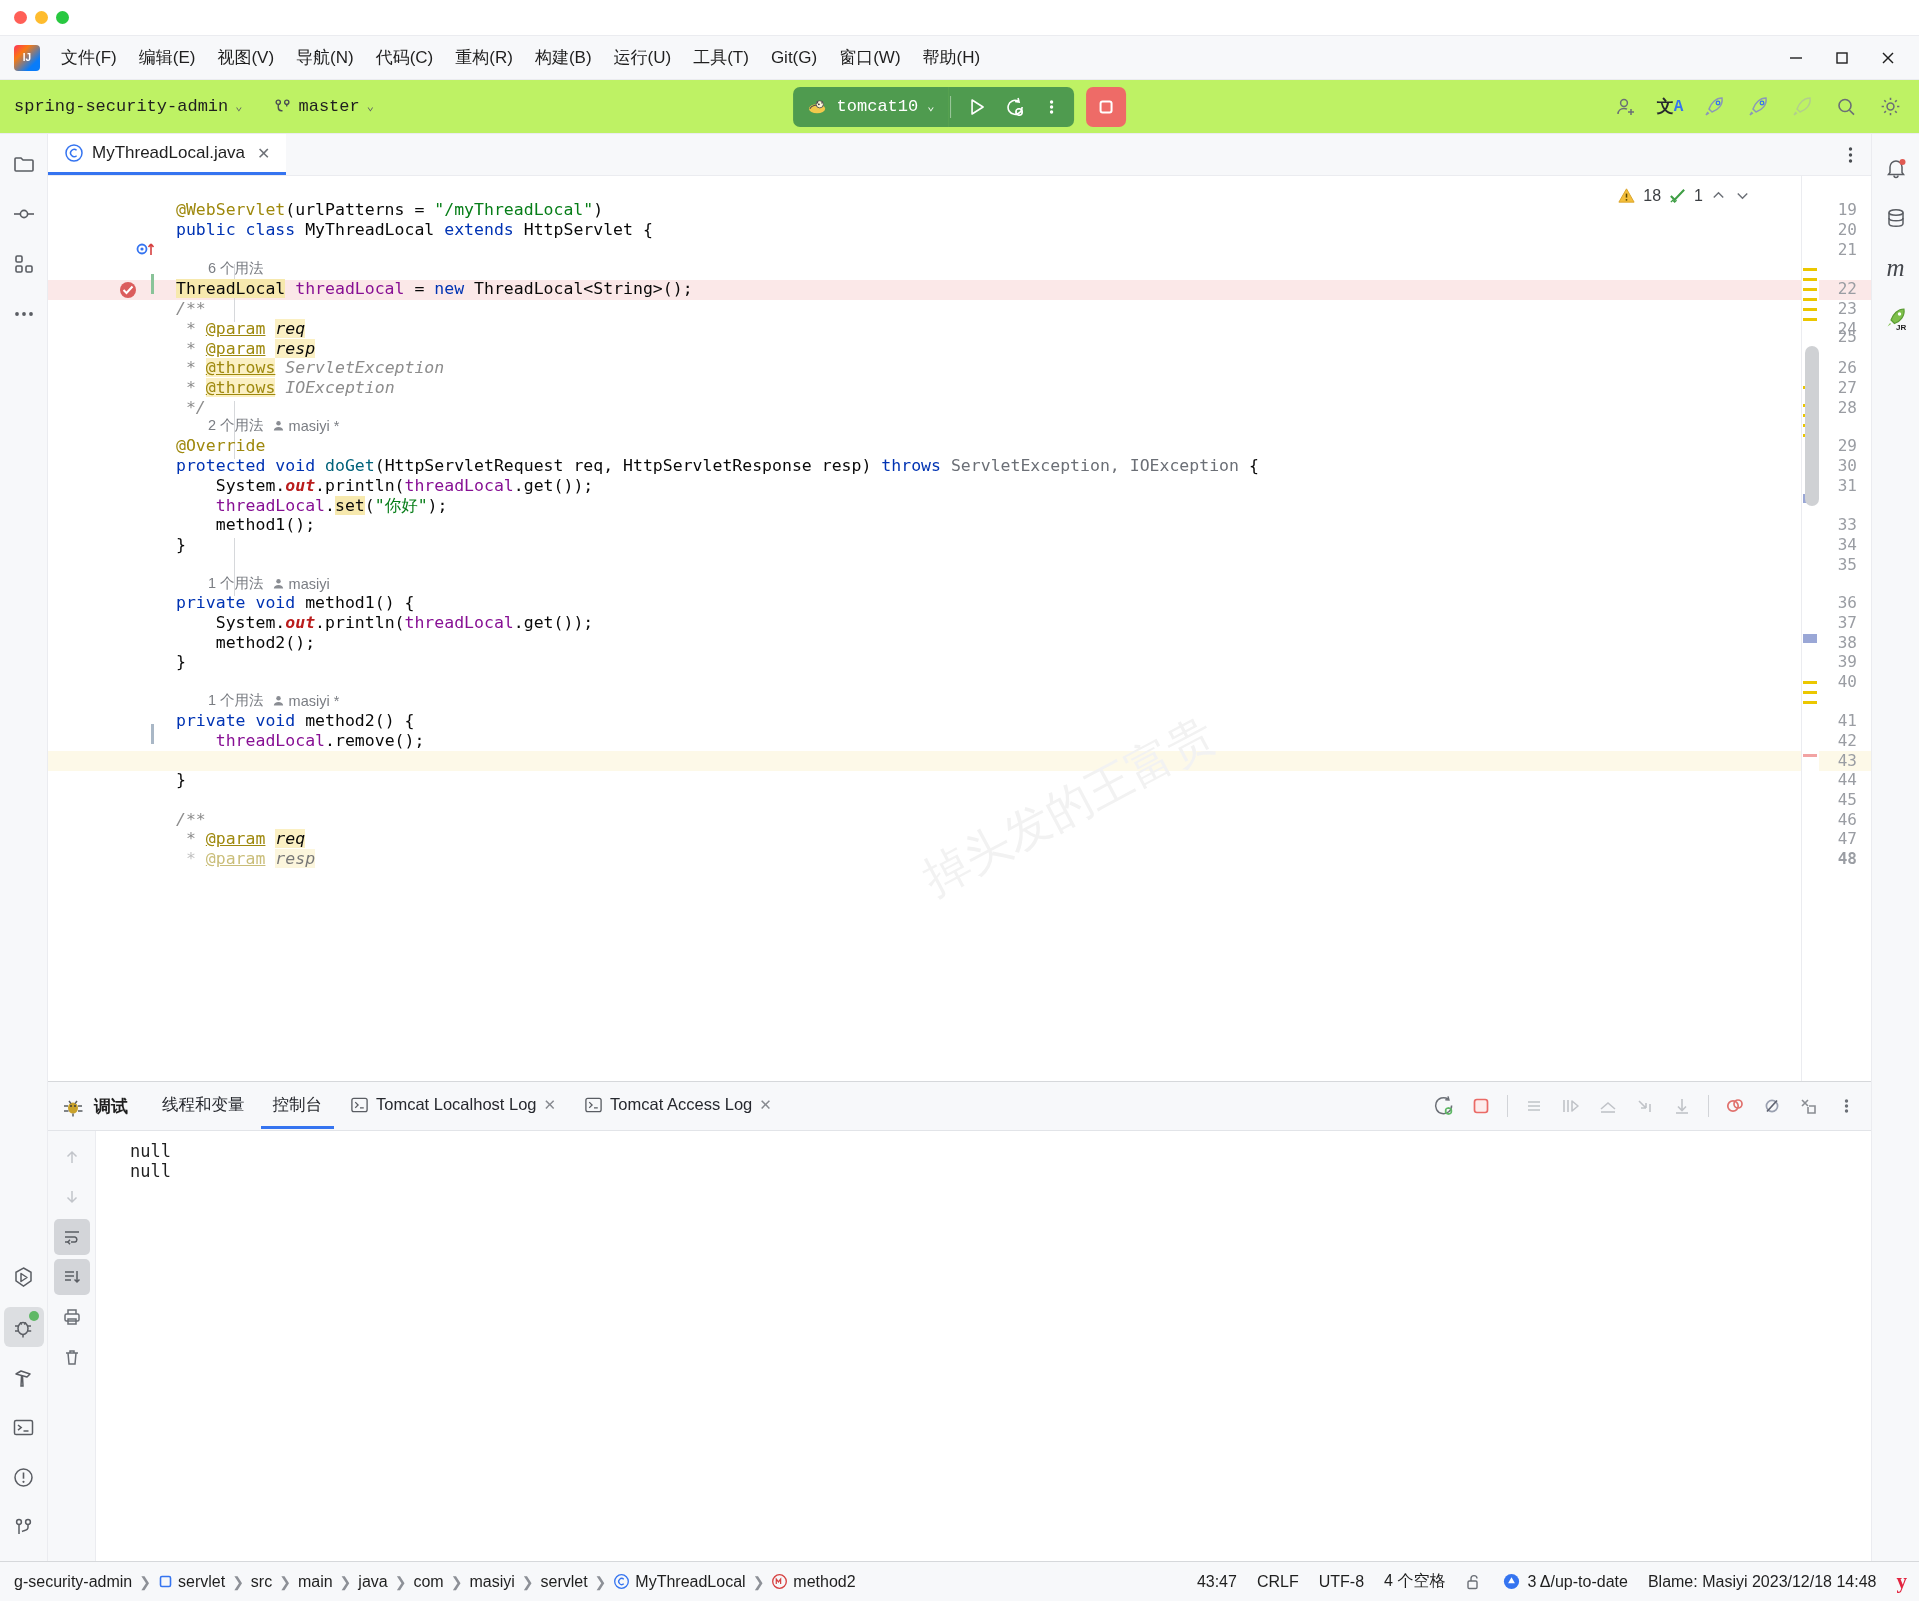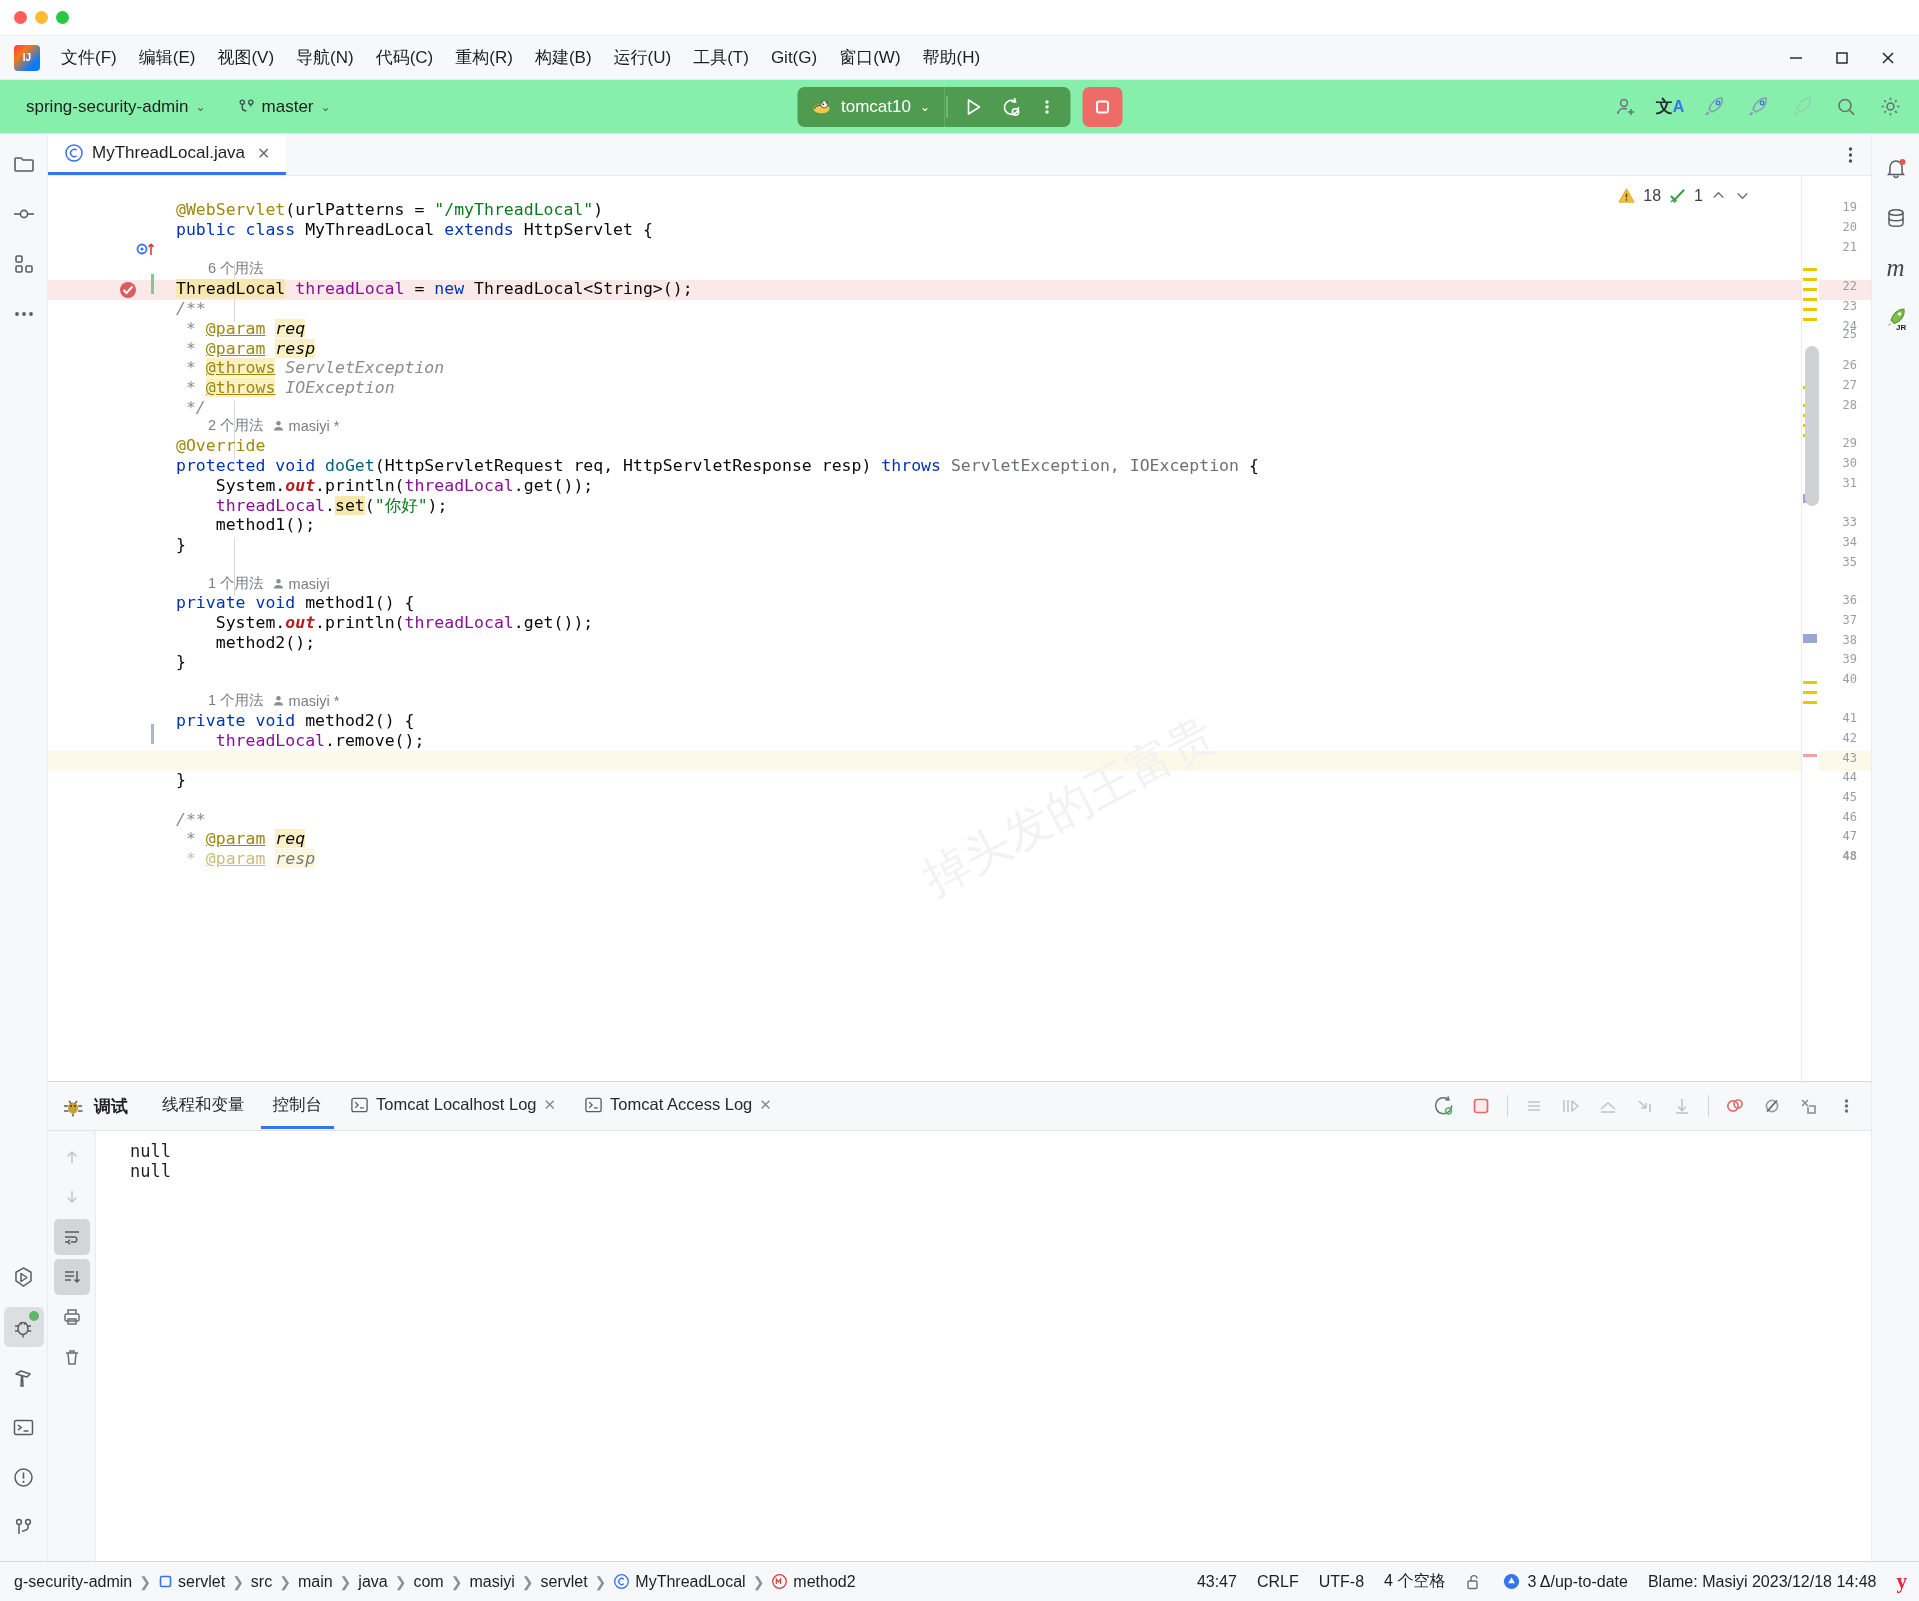--- a/index.html
+++ b/index.html
@@ -23,21 +23,21 @@
   .ij-logo { width: 26px; height: 26px; margin: 0 10px 0 8px; border-radius: 4px;
     background: linear-gradient(135deg,#fe315d 0%,#f97a12 30%,#087cfa 75%);
     position: relative; flex: none;}
   .ij-logo::after { content: "IJ"; position: absolute; left: 0; top: 0; right: 0; bottom: 0;
     color: #fff; font-size: 10px; font-weight: bold; display: flex; align-items: center; justify-content: center; }
   .menu-item { font-size: 17px; color: #1f1f1f; padding: 5px 11px; border-radius: 4px; white-space: nowrap; cursor: default;}
   .win-ctrls { position: absolute; right: 8px; top: 0; height: 44px; display: flex; align-items: center; }
   .win-btn { width: 46px; height: 44px; display: flex; align-items: center; justify-content: center; font-size: 19px; color: #1f1f1f;}
 
   
-  .navbar { height: 54px; background: #86efac; display: flex; align-items: center; padding: 0 20px; position: relative; border-bottom: 1px solid #ebecf0;}
+  .navbar { height: 54px; background: #bef264; display: flex; align-items: center; padding: 0 8px; position: relative; border-bottom: 1px solid #ebecf0; font-family: Liberation Mono, monospace;}
   .nav-proj { font-size: 17px; color: #1f1f1f; padding: 4px 6px; display: flex; align-items: center; gap: 7px;}
   .caret { font-size: 12px; color: #5a5d63; }
   .nav-branch { font-size: 17px; color: #1f1f1f; display: flex; align-items: center; gap: 7px; margin-left: 20px; padding: 4px 6px;}
   .run-widget { position: absolute; left: 50%; transform: translateX(-50%); display: flex; align-items: center; height: 40px; }
   .run-config { background: #4f9b4f; height: 40px; border-radius: 7px 0 0 7px; display: flex; align-items: center; padding: 0 14px 0 13px; gap: 9px; }
   .run-config .cfgname { color: #fff; font-size: 17px; }
   .run-actions { background: #4f9b4f; height: 40px; border-radius: 0 7px 7px 0; display: flex; align-items: center; gap: 3px; padding-right: 6px; }
   .run-sep { width: 1px; height: 22px; background: rgba(255,255,255,.45); margin: 0 6px 0 2px;}
   .rbtn { width: 34px; height: 34px; display: flex; align-items: center; justify-content: center; border-radius: 5px; }
   .stop-btn { width: 40px; height: 40px; margin-left: 12px; border-radius: 7px; background: #ee6b67; display: flex; align-items: center; justify-content: center;}
@@ -62,21 +62,21 @@
 
   
   .editor-wrap { flex: 1; display: flex; min-height: 0; position: relative; background: #fff; overflow: hidden;}
   .inspect-widget { position: absolute; right: 120px; top: 10px; display: flex; align-items: center; gap: 7px; font-size: 16px; color: #3c3f43; z-index: 6;}
   .err-strip { position: absolute; right: 52px; top: 0; bottom: 0; width: 18px; background: #fff; border-left: 1px solid #ebecf0;}
   .mark { position: absolute; right: 2px; width: 14px; height: 3px; background: #ebc700; }
   .mark.pink { background: #f2a3a3; }
   .mark.blue { background: #9aa7d6; }
   .scrollthumb { position: absolute; right: 52px; width: 14px; border-radius: 7px; background: #cfd1d4; }
 
-  .ln { position: absolute; right: 14px; font-family: "DejaVu Sans Mono", monospace; font-size: 12px; color: #9a9da3; }
+  .ln { position: absolute; right: 14px; font-family: "DejaVu Sans Mono", monospace; font-size: 16px; color: #9a9da3; }
   .crow { position: absolute; left: 0; right: 0; height: 19.6px; }
   .crow.pink { background: #fbe8e8; }
   .crow.yellow { background: #fdf9e8; }
   .ctext { position: absolute; left: 128px; font-family: "DejaVu Sans Mono", monospace; font-size: 16.5px; line-height: 19.6px; color: #080808; white-space: pre; }
   .hint { position: absolute; left: 160px; font-family: "Liberation Sans", sans-serif; font-size: 14.5px; color: #7a7d83; white-space: pre; display: flex; align-items: center; gap: 8px;}
   .hint .who { color: #7a7d83; display:inline-flex; align-items:center; gap:4px;}
 
   
   .kw { color: #0033b3; }
   .str { color: #067d17; }

